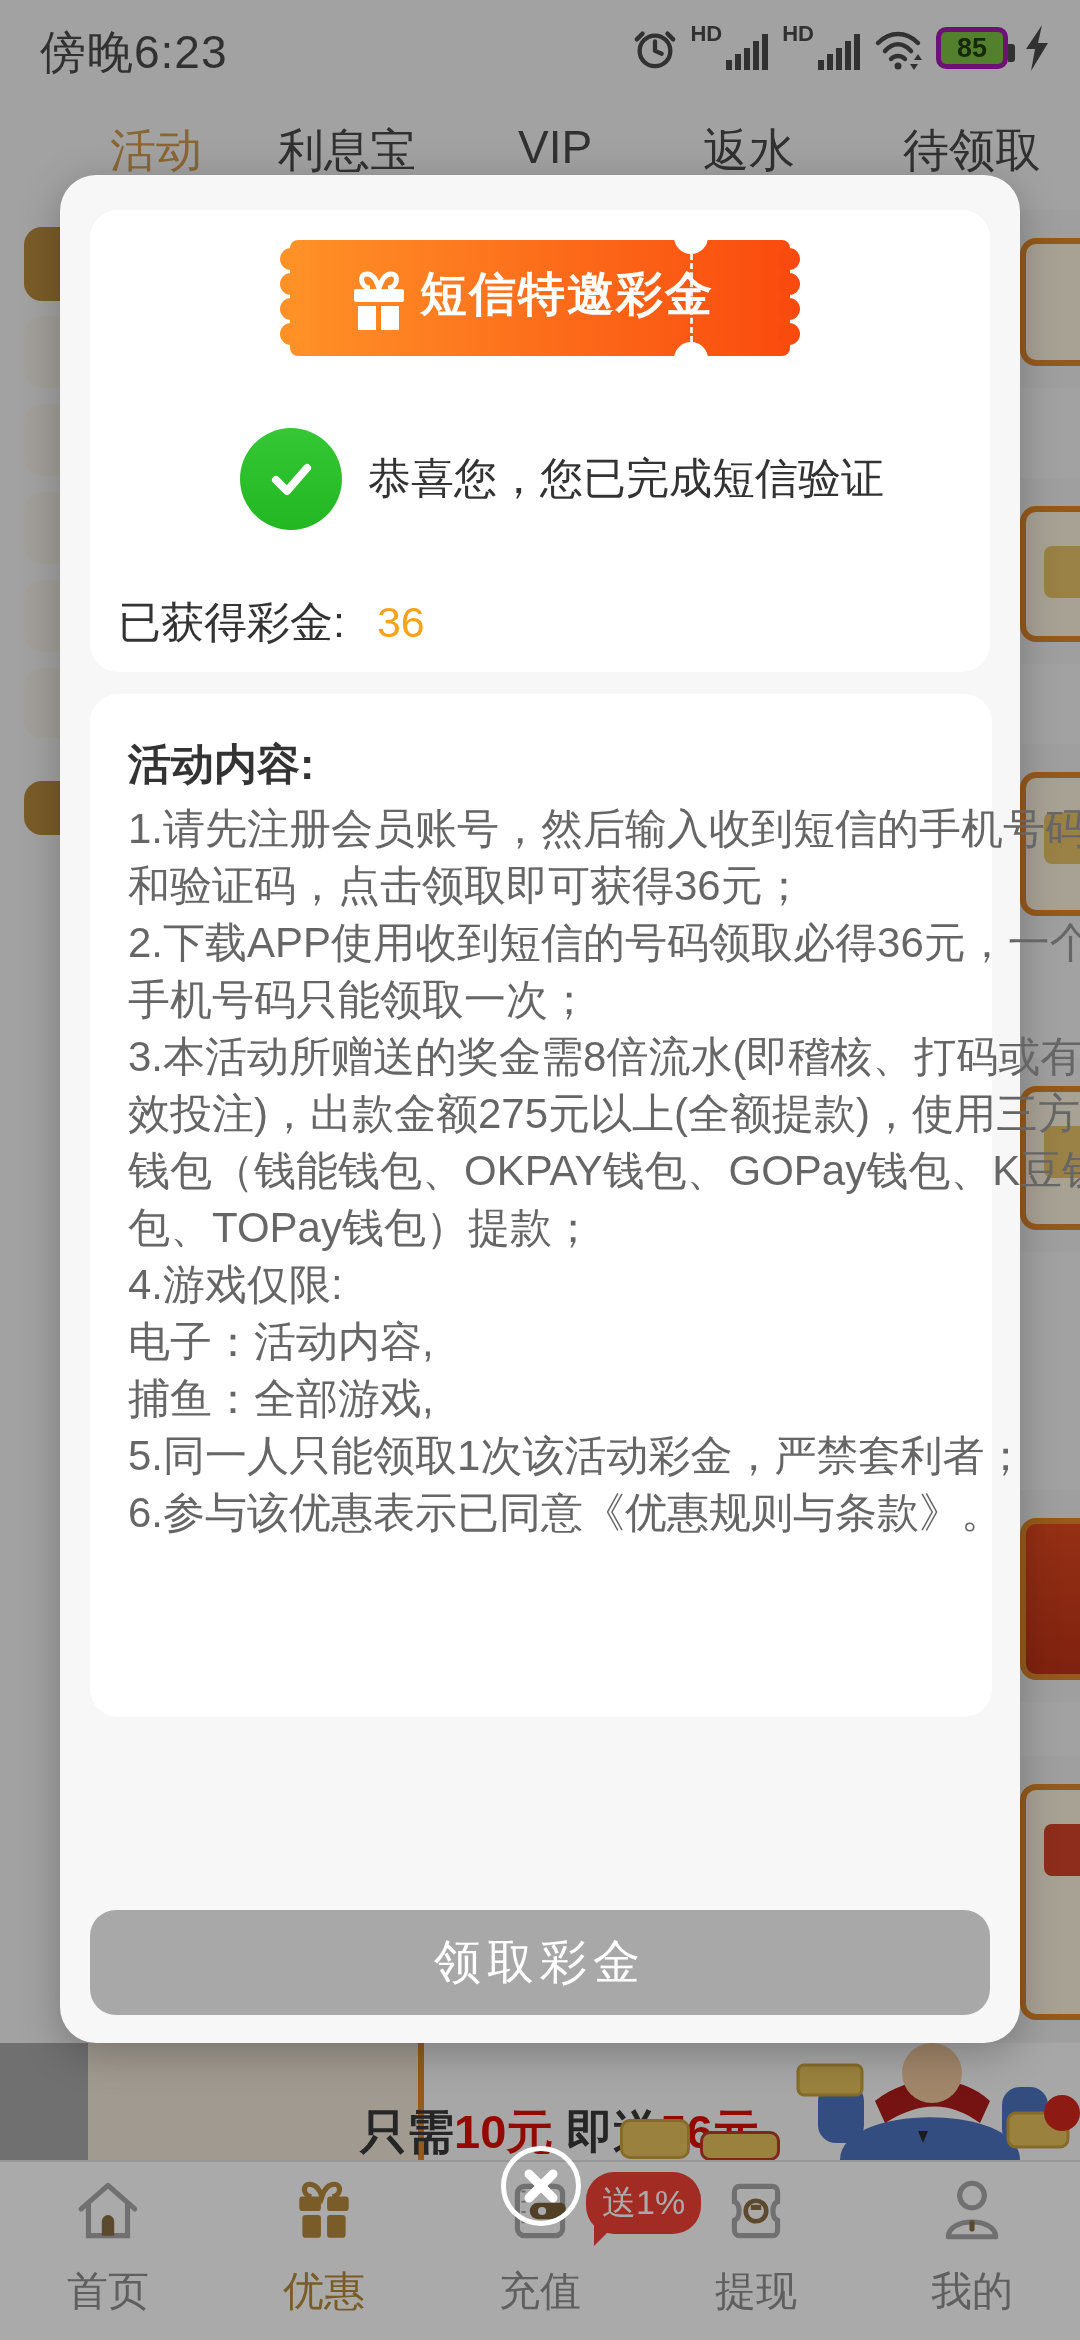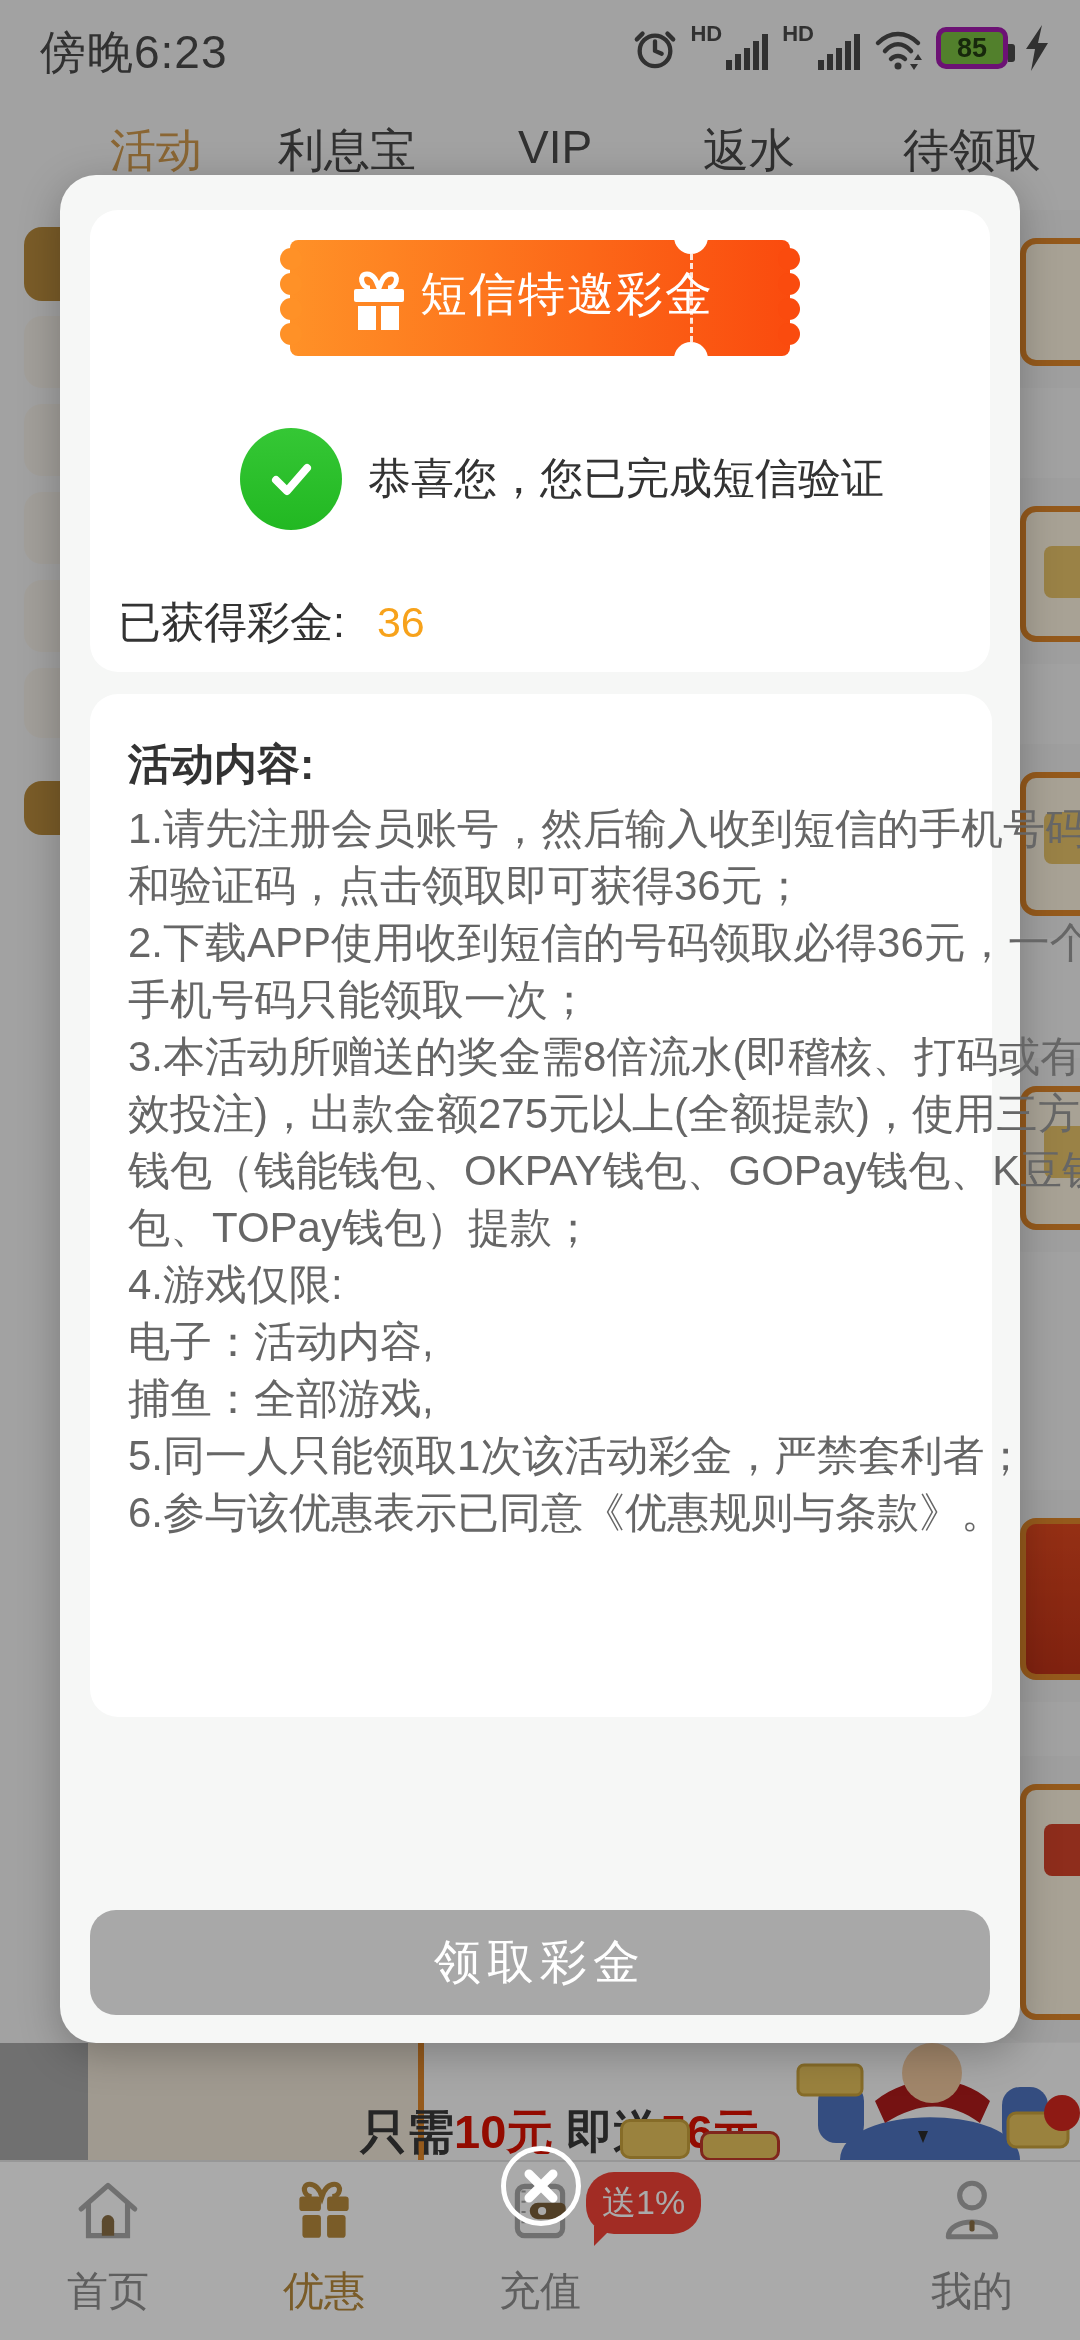--- a/index.html
+++ b/index.html
@@ -49,21 +49,21 @@
 
   
   #modal{left:60px;top:175px;width:960px;height:1868px;background:#f6f7f6;border-radius:36px;z-index:10;box-shadow:0 10px 40px rgba(0,0,0,.25);}
   #card1{left:30px;top:35px;width:900px;height:462px;background:#fff;border-radius:28px;}
   
   #ticket{left:200px;top:30px;width:500px;height:116px;background:linear-gradient(90deg,#ff9127,#fa4b0e);border-radius:8px;}
   .bump{position:absolute;width:22px;height:22px;border-radius:50%;}
   .bumpL{left:-10px;background:#ff9127;} .bumpR{right:-10px;background:#fa4b0e;}
   .notch{position:absolute;left:384px;width:34px;height:34px;border-radius:50%;background:#fff;}
   .dash{position:absolute;left:400px;top:14px;height:88px;border-left:3px dashed rgba(255,255,255,.85);}
-  #tickettitle{position:absolute;left:130px;top:0;height:108px;display:flex;align-items:center;color:#fff;font-size:47px;font-weight:400;letter-spacing:2px;}
+  #tickettitle{position:absolute;left:130px;top:0;height:108px;display:flex;align-items:center;color:#fff;font-size:47px;font-weight:700;letter-spacing:2px;}
   
   #checkrow{left:150px;top:218px;display:flex;align-items:center;gap:26px;}
   .checkcircle{width:102px;height:102px;border-radius:50%;background:linear-gradient(#35c735,#22b822);display:flex;align-items:center;justify-content:center;}
   #congrats{font-size:43px;color:#333;}
   #obtained{left:28px;top:384px;font-size:43px;color:#333;}
   #obtained b{color:#f7a21b;font-weight:400;margin-left:20px;}
   
   #rules{left:30px;top:519px;width:902px;height:1023px;background:#fff;border-radius:28px;padding:42px 38px 0 38px;}
   #rulestitle{font-size:43px;font-weight:700;color:#333;margin-bottom:6px;}
   .rline{font-size:42px;color:#666;line-height:57px;white-space:nowrap;}
@@ -204,20 +204,28 @@
       <div class="navlabel">优惠</div>
     </div>
     <div class="navitem" style="left:460px;">
       <svg width="74" height="74" viewBox="0 0 72 72">
         <rect x="14" y="12" width="44" height="48" rx="7" fill="none" stroke="#a9a9a9" stroke-width="5"></rect>
         <line x1="20" y1="16" x2="20" y2="56" stroke="#a9a9a9" stroke-width="4" stroke-dasharray="2 8"></line>
         <path d="M34 28 h22 a5 5 0 0 1 5 5 v6 a5 5 0 0 1 -5 5 h-22 a8 8 0 0 1 0 -16 z" fill="#7a5f3a"></path>
         <circle cx="38" cy="36" r="4" fill="#fff"></circle>
       </svg>
       <div class="navlabel">充值</div>
+    </div>
+    <div class="navitem" style="left:676px;">
+      <svg width="74" height="74" viewBox="0 0 72 72">
+        <path d="M20 12 h32 a5 5 0 0 1 5 5 v10 c-6 2 -6 16 0 18 v10 a5 5 0 0 1 -5 5 h-32 a5 5 0 0 1 -5 -5 v-10 c6 -2 6 -16 0 -18 v-10 a5 5 0 0 1 5 -5 z" fill="none" stroke="#a9a9a9" stroke-width="5"></path>
+        <circle cx="36" cy="36" r="10" fill="none" stroke="#8a6f45" stroke-width="4.5"></circle>
+        <rect x="31" y="30" width="10" height="5" fill="#8a6f45"></rect>
+      </svg>
+      <div class="navlabel">提现</div>
     </div>
     <div class="navitem" style="left:892px;">
       <svg width="74" height="74" viewBox="0 0 72 72">
         <circle cx="36" cy="21" r="12" fill="none" stroke="#a9a9a9" stroke-width="5"></circle>
         <path d="M13 61 C13 42 59 42 59 61 Z" fill="none" stroke="#a9a9a9" stroke-width="5" stroke-linejoin="round"></path>
         <rect x="33.5" y="45" width="5" height="11" rx="2" fill="#8a6f45"></rect>
       </svg>
       <div class="navlabel">我的</div>
     </div>
     <div class="badge">送1%</div>

